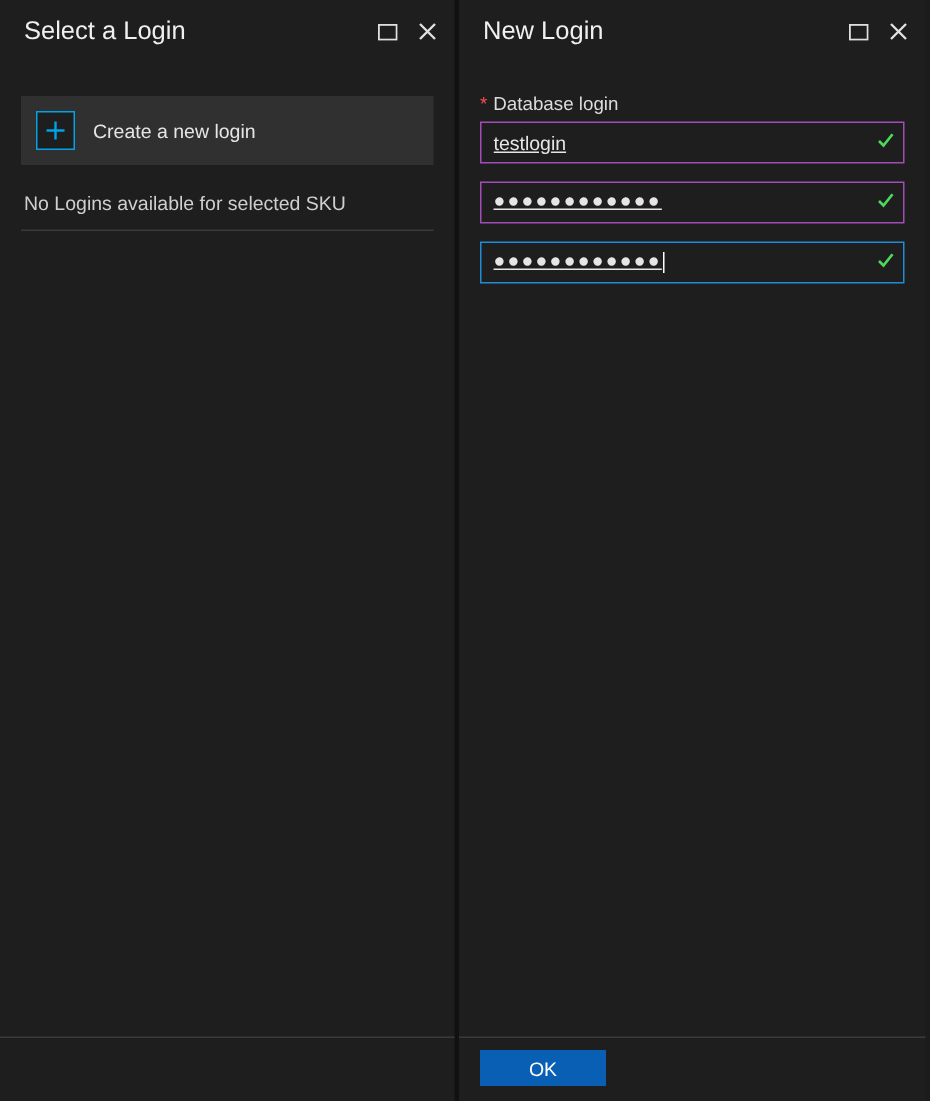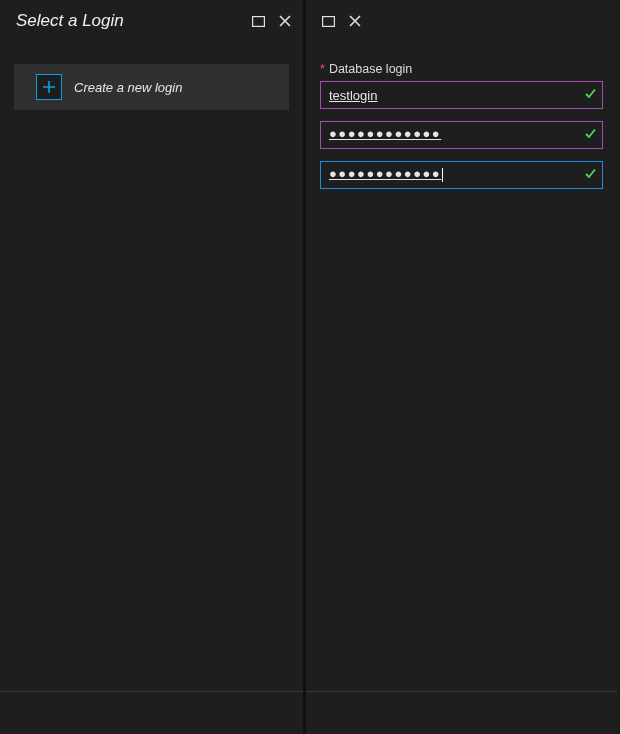--- a/index.html
+++ b/index.html
@@ -11,21 +11,21 @@
     display: flex;
     font-size: 13px;
   }
   .panel {
     position: relative;
     background: #1e1e1e;
     height: 734px;
     display: flex;
     flex-direction: column;
   }
-  .panel-left { width: 306px; border-right: 3px solid #111; font-style: italic; }
+  .panel-left { width: 306px; border-right: 3px solid #111; }
   .panel-right { width: 311px; }
   .panel-header {
     display: flex;
     align-items: center;
     padding: 10px 12px 10px 16px;
     height: 42px;
   }
   .panel-title {
     flex: 1;
     font-size: 17px;
@@ -39,21 +39,21 @@
     display: inline-flex;
     align-items: center;
     justify-content: center;
   }
   .panel-body { flex: 1; padding: 8px 14px; overflow: hidden; }
   
   .create-row {
     background: #303030;
     display: flex;
     align-items: center;
-    padding: 10px 22px;
+    padding: 10px 10px;
     margin: 14px 0 14px 0;
     cursor: pointer;
   }
   .plus-box {
     width: 26px; height: 26px;
     border: 1.5px solid #00a2e8;
     display: flex; align-items: center; justify-content: center;
     margin-right: 12px;
     background: #1e1e1e;
     color: #00a2e8;
@@ -135,26 +135,28 @@
   </div>
   <div class="panel-body">
     <div class="create-row">
       <div class="plus-box">
         <svg width="14" height="14" viewBox="0 0 14 14">
             <path d="M7 1 V13 M1 7 H13" stroke="#00a2e8" stroke-width="1.6"></path>
           </svg>
       </div>
       <span>Create a new login</span>
     </div>
+    <div class="info-text">No Logins available for selected SKU</div>
   </div>
   <div class="panel-footer-divider"></div>
 </div>
 
 <div class="panel panel-right">
   <div class="panel-header">
+    <div class="panel-title">New Login</div>
     <div class="header-icons">
       <span class="icon-btn">
         <svg width="13" height="11" viewBox="0 0 13 11">
             <rect x="0.5" y="0.5" width="12" height="10" fill="none" stroke="#e0e0e0" stroke-width="1.4"></rect>
           </svg>
       </span>
       <span class="icon-btn">
         <svg width="12" height="12" viewBox="0 0 12 12">
             <path d="M1 1 L11 11 M11 1 L1 11" stroke="#e0e0e0" stroke-width="1.6"></path>
           </svg>
@@ -196,13 +198,16 @@
           <svg width="13" height="13" viewBox="0 0 13 13">
               <path d="M2 7 L5 10 L11 2.5" fill="none" stroke="#4bd85b" stroke-width="1.8"></path>
             </svg>
         </span>
       </div>
     </div>
 
   </div>
 
   <div class="panel-footer-divider"></div>
+  <div class="ok-bar">
+    <button class="ok-button">OK</button>
+  </div>
 </div>
 
 </body></html>

